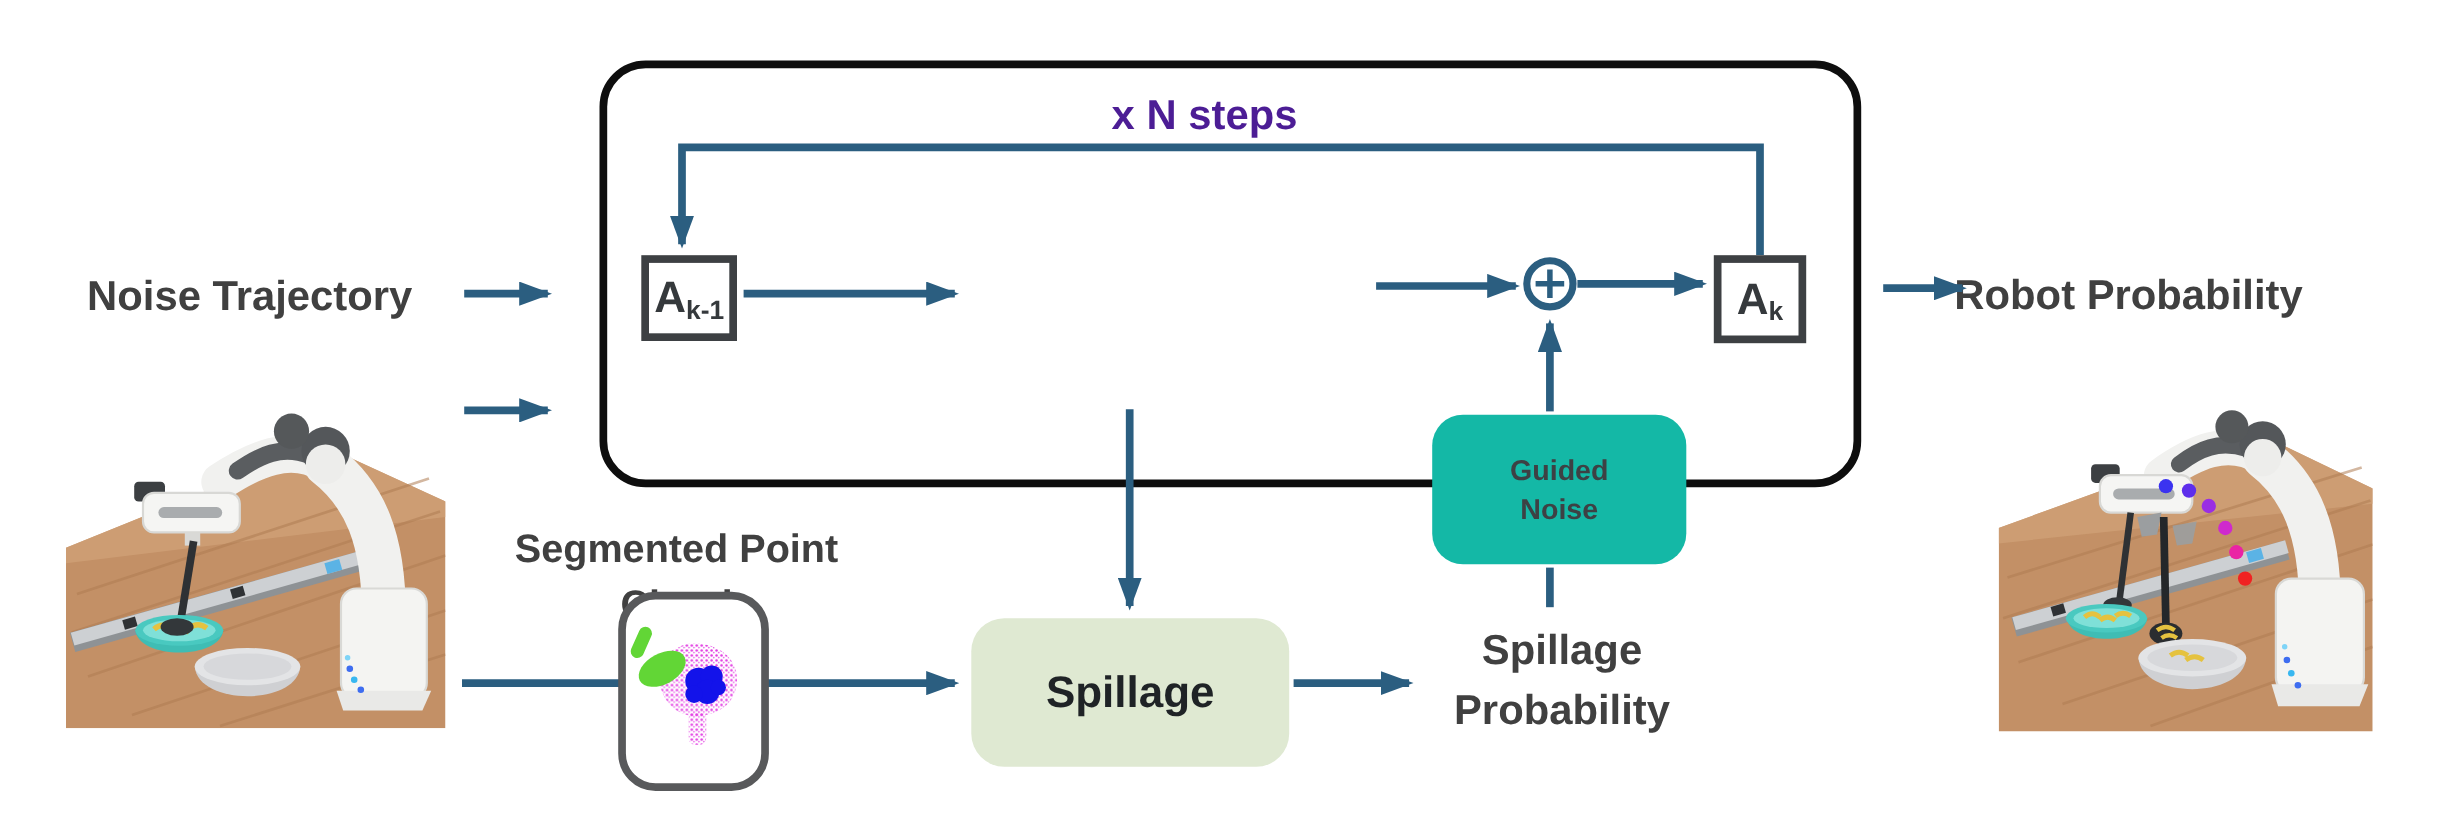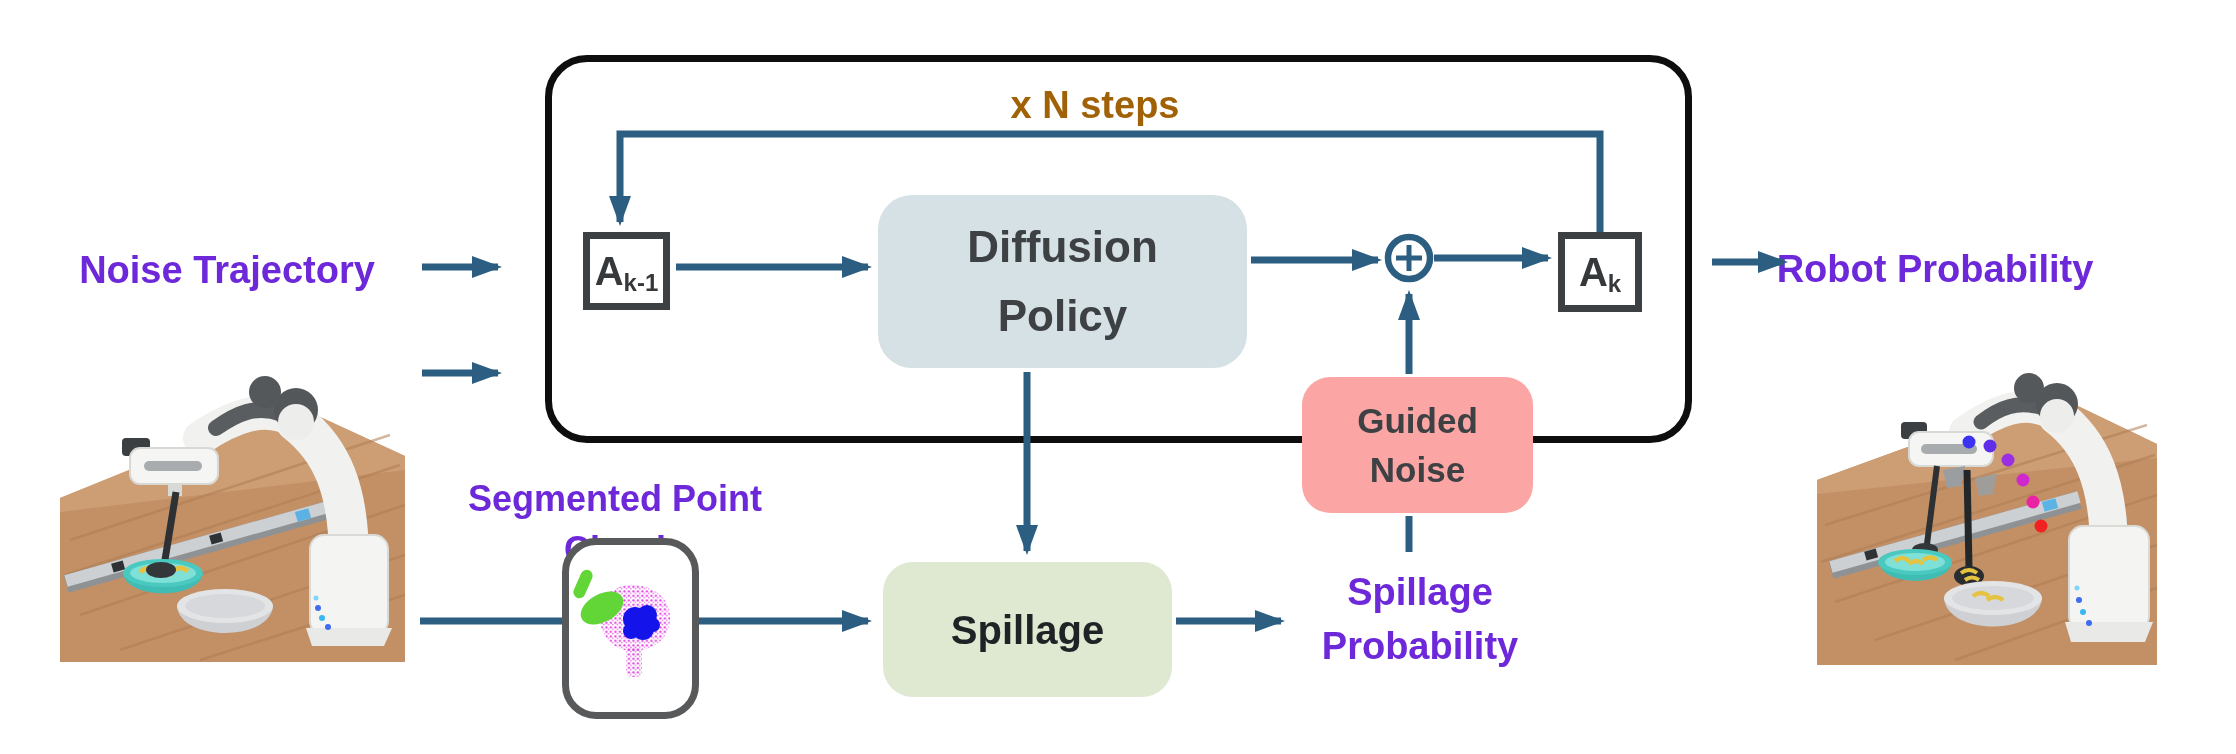--- a/index.html
+++ b/index.html
@@ -7,23 +7,23 @@
     position:relative;width:2236px;height:754px;background:#ffffff;
     font-family:"Liberation Sans",sans-serif;overflow:hidden;
   }
   .abs{position:absolute;}
   
   #loop-box{
     left:545px;top:55px;width:1133px;height:374px;
     border:7px solid #0e0e0e;border-radius:42px;background:transparent;
   }
   
-  .lbl{color:#6d28d9;font-weight:bold;text-align:center;line-height:1.42;}
+  .lbl{color:#404040;font-weight:bold;text-align:center;line-height:1.42;}
   #noise-label{left:47px;top:244px;width:360px;font-size:38px;}
-  #xnsteps-label{left:970px;top:79px;width:250px;font-size:38px;color:#a16207;}
+  #xnsteps-label{left:970px;top:79px;width:250px;font-size:38px;color:#4c1d95;}
   #segmented-label{left:430px;top:473px;width:370px;font-size:36px;}
   #spill-prob-label{left:1259px;top:566px;width:322px;font-size:38px;}
   #robot-label{left:1768px;top:243px;width:334px;font-size:38px;}
   
   .abox{
     background:#ffffff;border:7px solid #3d4043;color:#35393c;
     display:flex;align-items:center;justify-content:center;font-weight:bold;
   }
   #a-prev{left:583px;top:232px;width:73px;height:64px;}
   #a-next{left:1558px;top:232px;width:70px;height:66px;}
@@ -37,21 +37,21 @@
   #diffusion-node{
     left:878px;top:195px;width:369px;height:173px;border-radius:34px;
     background:#d5e1e5;color:#3d4144;font-size:44px;line-height:1.55;
   }
   #predictor-node{
     left:883px;top:562px;width:289px;height:135px;border-radius:30px;
     background:#dfe9d2;color:#1f2326;font-size:40px;line-height:1.4;
   }
   #guided-node{
     left:1302px;top:377px;width:231px;height:136px;border-radius:28px;
-    background:#fca5a5;color:#3d4144;font-size:35px;line-height:1.4;z-index:6;
+    background:#14b8a6;color:#3d4144;font-size:26px;line-height:1.4;z-index:6;
   }
   
   #pointcloud-box{
     left:562px;top:538px;width:123px;height:167px;border:7px solid #58595b;
     border-radius:34px;background:#ffffff;z-index:5;
   }
   #arrow-layer{left:0;top:0;z-index:3;}
   .photo{z-index:1;}
   #left-photo{left:60px;top:330px;}
   #right-photo{left:1817px;top:330px;}
@@ -102,24 +102,20 @@
 
   <div id="a-prev" class="abs abox zn">
     <span class="base">A</span>
       <span class="sub">k-1</span>
   </div>
   <div id="a-next" class="abs abox zn">
     <span class="base">A</span>
       <span class="sub">k</span>
   </div>
 
-  <div id="diffusion-node" class="abs node zn">
-    <div>Diffusion</div>
-    <div>Policy</div>
-  </div>
   <div id="predictor-node" class="abs node zn">
     <div>Spillage</div>
   </div>
   <div id="guided-node" class="abs node">
     <div>Guided</div>
     <div>Noise</div>
   </div>
 
   <div id="pointcloud-box" class="abs">
     <svg width="109" height="153" viewBox="0 0 109 153">

